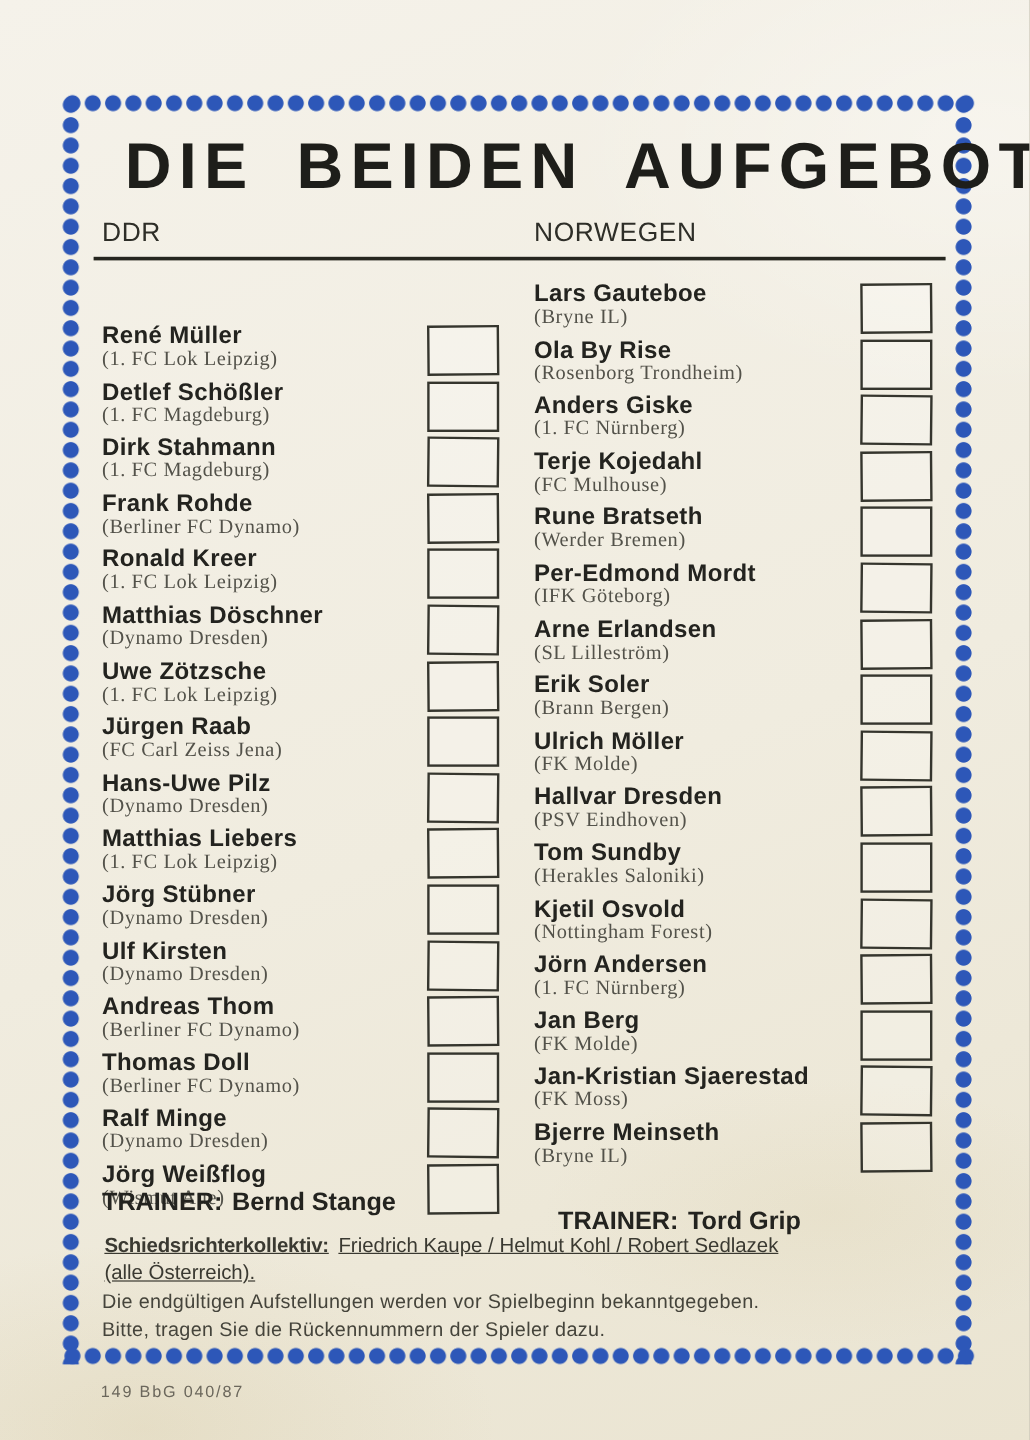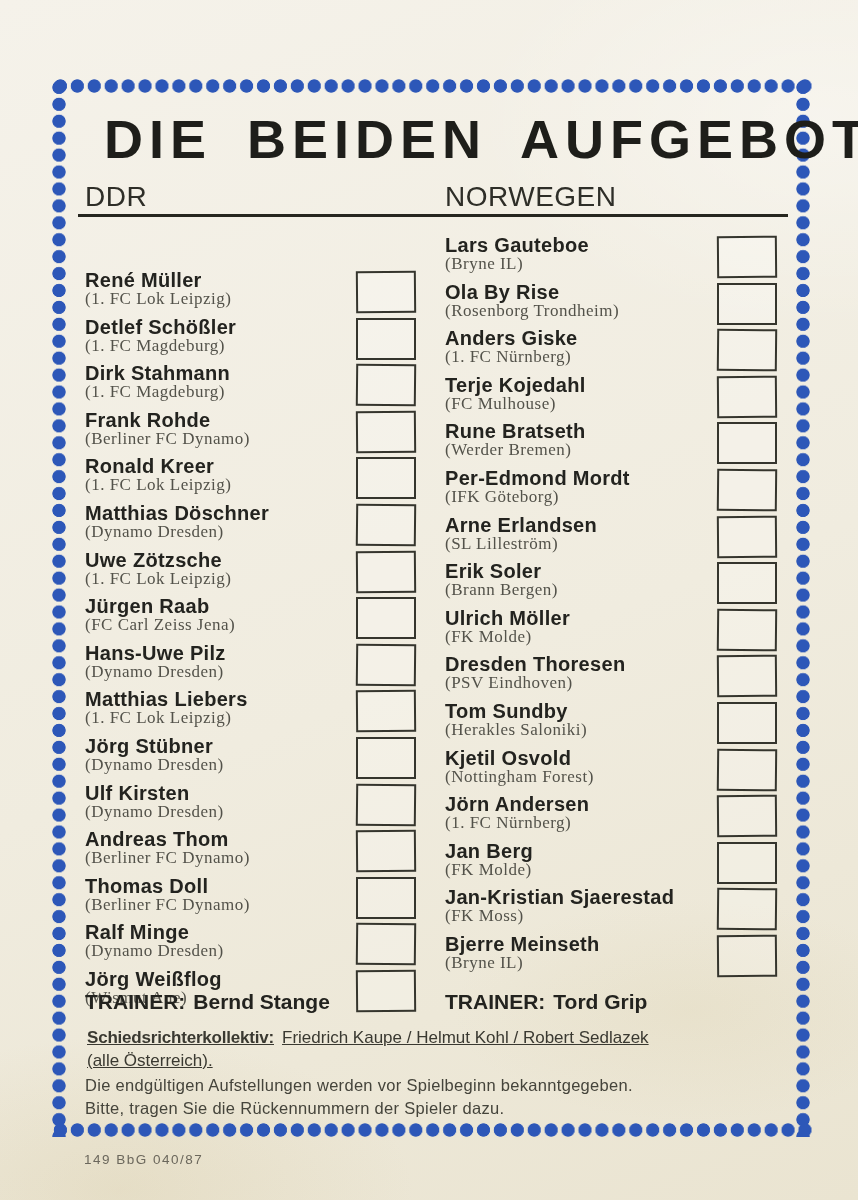--- a/index.html
+++ b/index.html
@@ -19,39 +19,39 @@
   .dots-top{left:52px;top:79px;width:762px;}
   .dots-bottom{left:52px;top:1123px;width:762px;}
   .dots-left{left:52px;top:79px;height:1058px;}
   .dots-right{left:796px;top:79px;height:1058px;}
   
   .title{
     position:absolute;left:104px;top:108px;width:700px;
     font-size:54px;font-weight:bold;letter-spacing:6px;word-spacing:14px;
     color:#1e1e1a;white-space:nowrap;
   }
-  .colhead{position:absolute;top:181px;font-size:28px;font-weight:400;color:#2e2e28;letter-spacing:.5px;}
+  .colhead{position:absolute;top:181px;font-size:22px;font-weight:400;color:#2e2e28;letter-spacing:.5px;}
   .colhead-ddr{left:85px;}
   .colhead-nor{left:445px;}
   .rule{position:absolute;left:78px;top:214px;width:710px;height:3px;background:#26261f;}
   
   #roster{position:absolute;left:85px;top:234px;width:694px;height:748px;}
   .roster-col{position:absolute;top:0;}
   .col-0{left:0;width:333px;margin-top:35px;}
   .col-1{left:360px;width:334px;}
   .player-row{position:relative;height:46.6px;}
   .player-name{font-size:20px;font-weight:bold;color:#23231f;line-height:22px;letter-spacing:.3px;white-space:nowrap;}
   .player-club{font-size:17px;color:#53524a;line-height:15px;letter-spacing:.5px;white-space:nowrap;font-family:Liberation Serif, serif;}
   .number-box{position:absolute;right:2px;top:2px;width:56px;height:38px;border:2px solid #35352d;background:rgba(255,255,255,.25);}
   .player-row:nth-child(3n) .number-box{transform:rotate(.6deg);}
   .player-row:nth-child(3n+1) .number-box{transform:rotate(-.5deg);}
   
   .trainer{position:absolute;top:990px;font-size:21px;font-weight:bold;color:#23231f;white-space:nowrap;text-align:center;}
   .trainer-ddr{left:85px;}
-  .trainer-nor{left:445px;}
+  .trainer-nor{left:465px;margin-top:16px;}
   .trainer .tn{margin-left:8px;}
   .refs{position:absolute;left:87px;top:1026px;width:680px;font-size:17px;color:#3a3931;line-height:23px;text-decoration:underline;}
   .refs-label{font-weight:bold;margin-right:8px;letter-spacing:-.2px;}
   .note{position:absolute;left:85px;top:1074px;width:680px;font-size:16.5px;color:#45443b;line-height:23px;letter-spacing:.3px;}
   .footer{position:absolute;left:84px;top:1152px;font-size:13.5px;color:#6b675c;letter-spacing:1.5px;}
 </style>
 </head>
 <body>
 
 <div class="page">
@@ -191,21 +191,21 @@
       <div class="player-name">Erik Soler</div>
       <div class="player-club">(Brann Bergen)</div>
       <div class="number-box"></div>
     </div>
         <div class="player-row">
       <div class="player-name">Ulrich Möller</div>
       <div class="player-club">(FK Molde)</div>
       <div class="number-box"></div>
     </div>
         <div class="player-row">
-      <div class="player-name">Dresden Thoresen</div>
+      <div class="player-name">Hallvar Dresden</div>
       <div class="player-club">(PSV Eindhoven)</div>
       <div class="number-box"></div>
     </div>
         <div class="player-row">
       <div class="player-name">Tom Sundby</div>
       <div class="player-club">(Herakles Saloniki)</div>
       <div class="number-box"></div>
     </div>
         <div class="player-row">
       <div class="player-name">Kjetil Osvold</div>

